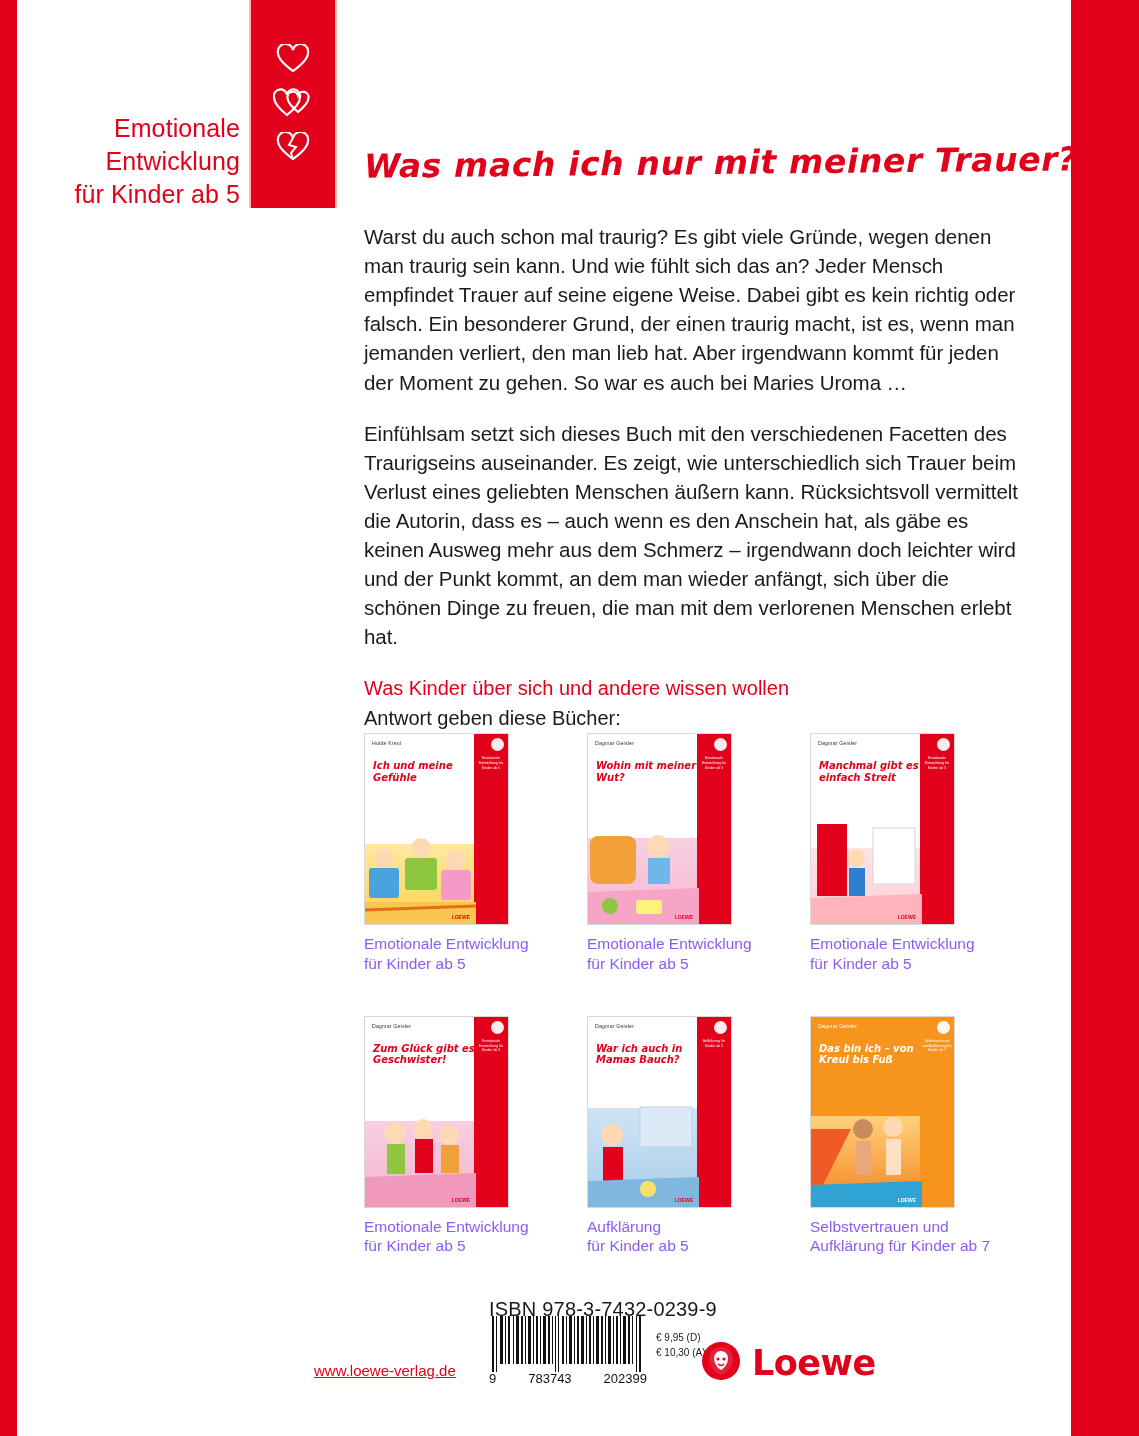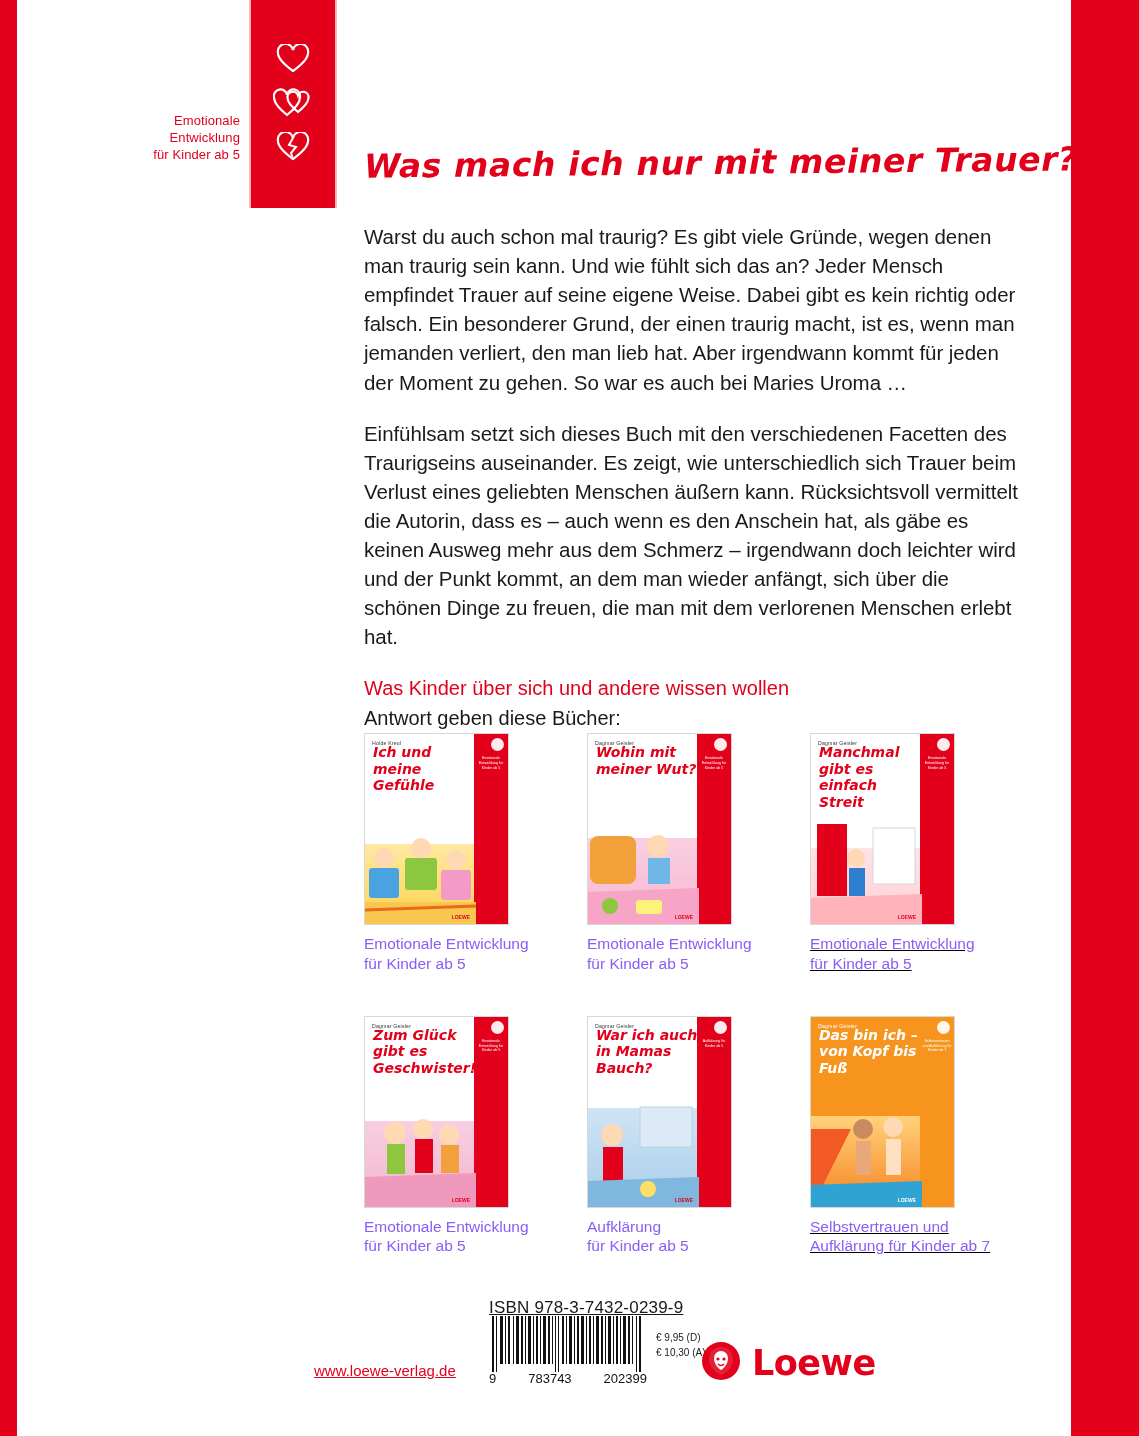--- a/index.html
+++ b/index.html
@@ -58,21 +58,21 @@
     gap: 14px;
   }
   .banner-icons svg { display: block; }
   
   .series-label {
     position: absolute;
     left: 60px; top: 112px;
     width: 180px;
     text-align: right;
     color: #e2001a;
-    font-size: 13px;
+    font-size: 25px;
     line-height: 1.32;
     letter-spacing: 0.1px;
   }
   
   .headline {
     position: absolute;
     left: 364px; top: 143px;
     color: #e2001a;
     font-size: 33px;
     font-weight: bold;
@@ -112,21 +112,21 @@
     position: absolute;
     left: 364px; top: 733px;
     width: 660px;
   }
   .book-row {
     display: flex;
     gap: 0px;
     margin-bottom: 18px;
   }
   .book-cell { width: 187px; margin-right: 36px; }
-  .book-cell:last-child { margin-right: 10px; text-decoration: underline; }
+  .book-cell:last-child { margin-right: 10px; }
   .cover {
     width: 145px; height: 192px;
     border: 1px solid #d8d8d8;
     position: relative;
     overflow: hidden;
     background: #fff;
   }
   .cover .strip {
     position: absolute;
     right: 0; top: 0;
@@ -151,26 +151,26 @@
     position: absolute;
     right: 2px; top: 22px;
     width: 30px;
     font-size: 3.6px;
     color: #ffffff;
     line-height: 1.35;
     text-align: center;
   }
   .cover .title {
     position: absolute;
-    left: 8px; top: 10px;
+    left: 8px; top: 26px;
     width: 104px;
     font-family: "DejaVu Sans", sans-serif;
     font-style: italic;
     font-weight: bold;
-    font-size: 14px;
+    font-size: 10px;
     line-height: 1.18;
     color: #e2001a;
   }
   .cover .title.white { color: #ffffff; }
   .cover .art {
     position: absolute;
     left: 0; bottom: 0;
     width: 111px; height: 118px;
   }
   .cover .loewe {
@@ -183,24 +183,23 @@
   .caption {
     margin-top: 9px;
     font-size: 15.5px;
     line-height: 1.28;
     color: #8b5cf6;
   }
   
   .isbn-text {
     position: absolute;
     left: 489px; top: 1298px;
-    font-size: 17px;
+    font-size: 20px;
     color: #1a1a1a;
     letter-spacing: .2px;
-    text-decoration: underline;
   }
   .barcode {
     position: absolute;
     left: 489px; top: 1316px;
     width: 155px; height: 56px;
   }
   .barcode .bars { width: 100%; height: 100%; display: block; }
   .barcode-digits {
     position: absolute;
     left: 489px; top: 1371px;
@@ -407,21 +406,21 @@
           <div>für Kinder ab 5</div>
         </div>
       </div>
 
       <div class="book-cell">
         <div class="cover" style="background:linear-gradient(#f7941e 52%, #ffd27a 52%, #f58220 100%);">
           <div class="strip" style="background:#f7941e;"></div>
           <div class="corner-badge"></div>
           <div class="author" style="color:#ffffff;">Dagmar Geisler</div>
           <div class="badge-txt">Selbstvertrauen und Aufklärung für Kinder ab 7</div>
-          <div class="title white">Das bin ich – von Kopf bis Fuß</div>
+          <div class="title white">Das bin ich – von Kreul bis Fuß</div>
           <svg class="art" viewBox="0 0 111 118">
             <path d="M0 40 L40 40 L10 100 L0 100Z" fill="#f15a24"></path>
             <circle cx="52" cy="40" r="10" fill="#c98a5e"></circle>
             <rect x="45" y="52" width="15" height="34" fill="#e8a87c"></rect>
             <circle cx="82" cy="38" r="10" fill="#ffd9b3"></circle>
             <rect x="75" y="50" width="15" height="36" fill="#ffe0c2"></rect>
             <path d="M0 96 L111 92 L111 118 L0 118Z" fill="#2fa3d4"></path>
           </svg>
           <div class="loewe" style="color:#ffffff;">LOEWE</div>
         </div>

